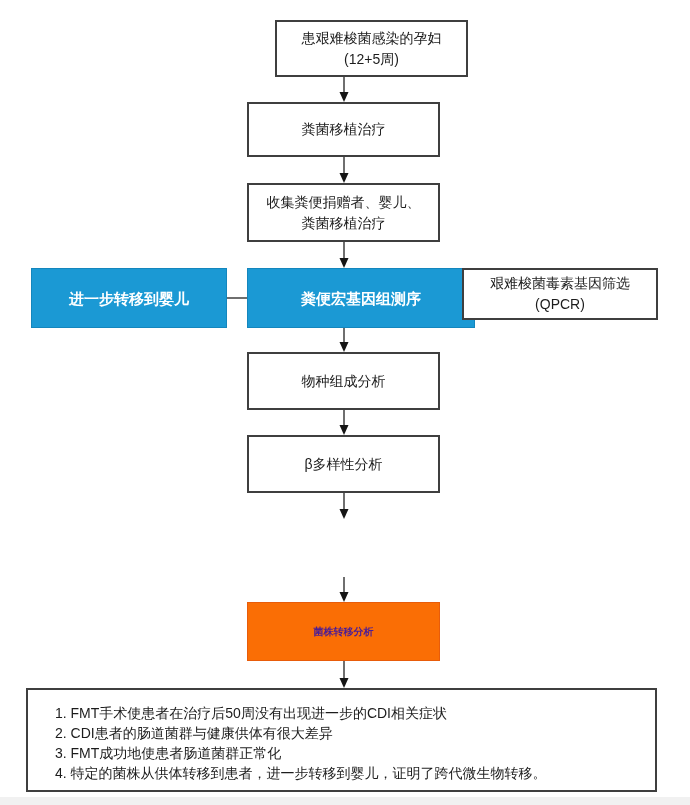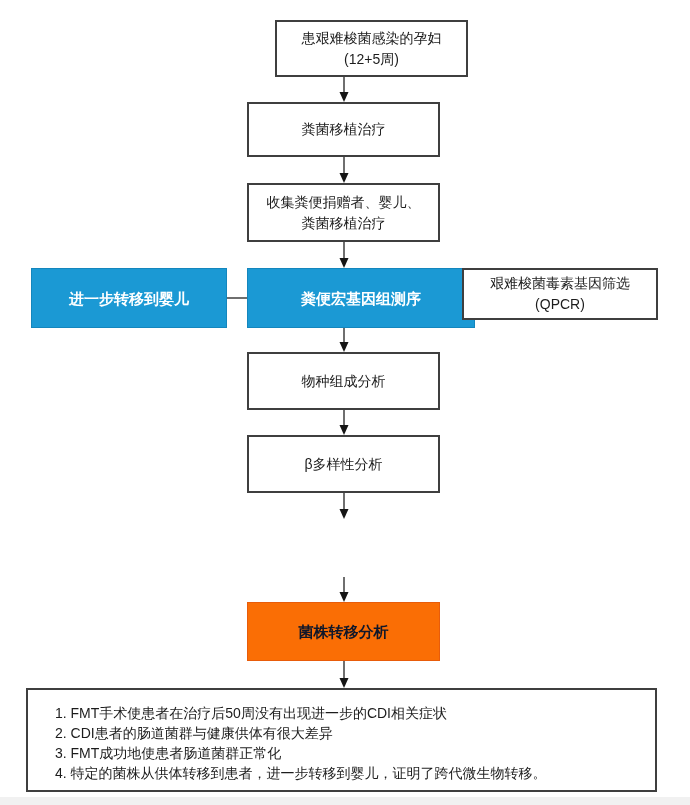--- a/index.html
+++ b/index.html
@@ -31,23 +31,23 @@
     background: var(--node-blue, #1b99d4);
     border: 1px solid var(--node-blue-border, #1486bd);
     color: #ffffff;
     font-weight: bold;
     font-size: 15px;
     line-height: 21px;
   }
   .node.fill-orange {
     background: var(--node-orange, #fa6e05);
     border: 1px solid var(--node-orange-border, #e85c0a);
-    color: #0f172a;
+    color: #4c1d95;
     font-weight: bold;
-    font-size: 15px;
+    font-size: 10px;
     line-height: 21px;
   }
   .results-box {
     position: absolute;
     box-sizing: border-box;
     background: #ffffff;
     border: 2px solid var(--box-border, #3f3f3f);
     color: #1c1c1c;
     font-size: 14px;
     line-height: 20px;

